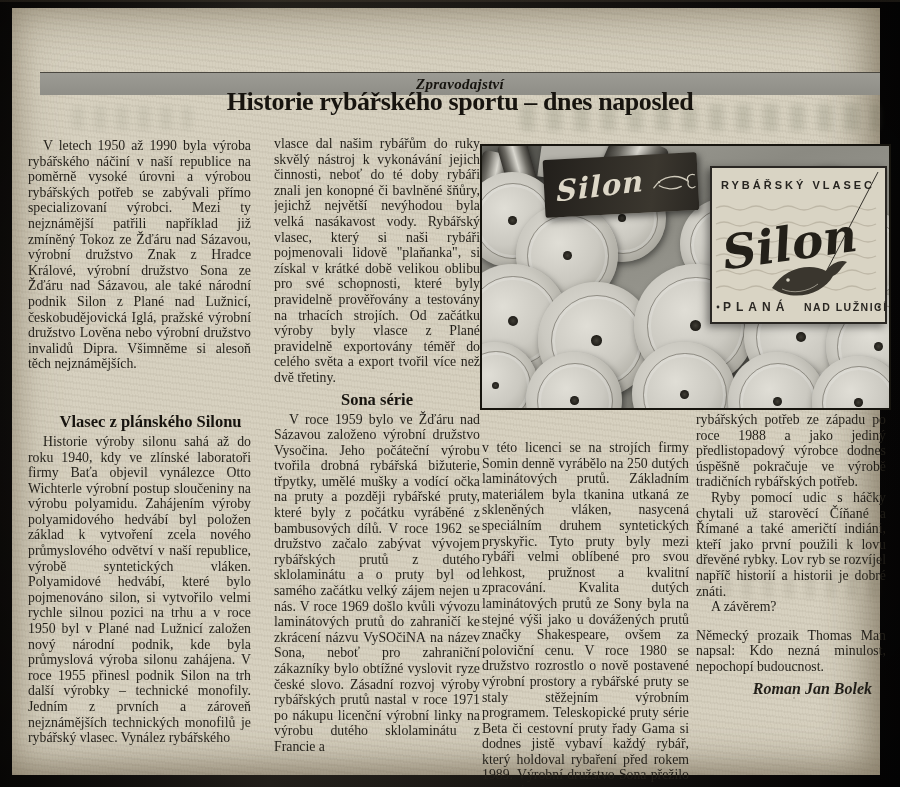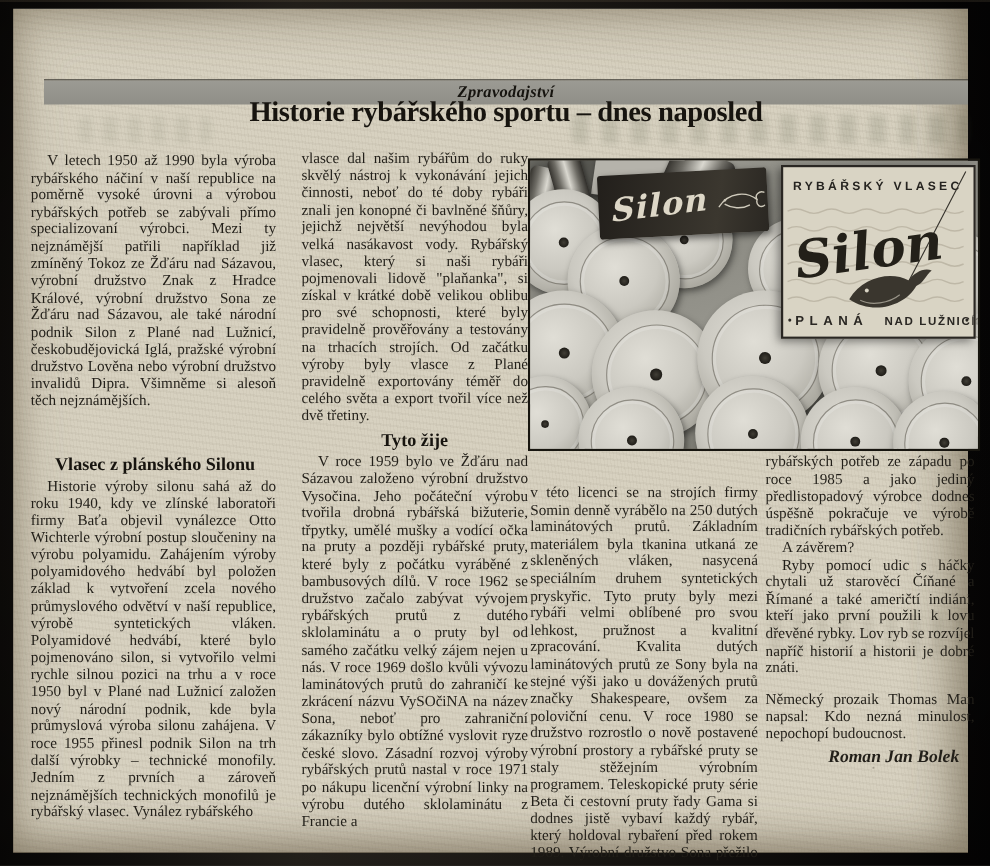--- a/index.html
+++ b/index.html
@@ -66,21 +66,21 @@
   }
   
   .col{
     position:absolute;color:#221f19;
     font-size:13.8px;line-height:15.6px;text-align:justify;overflow:hidden;
   }
   .col p{margin:0;}
   .col p.indent{text-indent:15px;}
   .col .gap{margin-top:13px;}
   .subhead{margin:4px 0 3px 0;font-size:16.5px;font-weight:bold;line-height:19px;color:#17140f;}
-  .subhead.left{padding-left:22px;text-align:left;margin-top:40px;}
+  .subhead.left{padding-left:22px;text-align:center;margin-top:40px;}
   .subhead.center{text-align:center;}
   .closing-line{text-indent:32px;margin-top:14px !important;}
   .author-line{text-align:right;padding-right:14px;font-weight:bold;font-style:italic;margin-top:6px !important;font-size:16px;}
   .col1{left:16px;top:130px;width:223px;height:650px;}
   .col2{left:262px;top:128px;width:206px;height:650px;}
   .col3{left:470px;top:404px;width:207px;height:376px;margin-top:28px;}
   .col4{left:684px;top:404px;width:190px;height:376px;}
   
   .photo{
     position:absolute;left:468px;top:136px;width:407px;height:262px;
@@ -106,21 +106,21 @@
     background:linear-gradient(100deg,#221f1b,#3b372f 70%,#2a2722);
     transform:rotate(-3deg);border-radius:3px;box-shadow:2px 3px 7px rgba(0,0,0,.55);
     display:flex;align-items:center;padding-left:12px;box-sizing:border-box;
   }
   .silon-box .script{
     font-family:"DejaVu Serif",serif;font-style:italic;font-weight:bold;
     font-size:29px;color:#ddd7c7;transform:rotate(-4deg) skewX(-6deg);letter-spacing:1px;
   }
   .silon-box svg{margin-left:6px;}
   .label-card{
-    position:absolute;left:228px;top:4px;width:177px;height:158px;z-index:5;
+    position:absolute;left:228px;top:20px;width:177px;height:158px;z-index:5;
     background:#d9d4c4;border:2px solid #2a2723;box-sizing:border-box;
     box-shadow:-3px 3px 8px rgba(0,0,0,.45);
   }
   .label-card svg{display:block;}
 </style>
 </head>
 <body>
 
 <div class="scan-frame"></div>
 
@@ -137,21 +137,21 @@
   <h1 class="headline">Historie rybářského sportu – dnes naposled</h1>
 
   <div class="col col1">
     <p class="indent">V letech 1950 až 1990 byla výroba rybářského náčiní v naší republice na poměrně vysoké úrovni a výrobou rybářských potřeb se zabývali přímo specializovaní výrobci. Mezi ty nejznámější patřili například již zmíněný Tokoz ze Žďáru nad Sázavou, výrobní družstvo Znak z Hradce Králové, výrobní družstvo Sona ze Žďáru nad Sázavou, ale také národní podnik Silon z Plané nad Lužnicí, českobudějovická Iglá, pražské výrobní družstvo Lověna nebo výrobní družstvo invalidů Dipra. Všimněme si alesoň těch nejznámějších.</p>
     <h2 class="subhead left">Vlasec z plánského Silonu</h2>
     <p class="indent">Historie výroby silonu sahá až do roku 1940, kdy ve zlínské laboratoři firmy Baťa objevil vynálezce Otto Wichterle výrobní postup sloučeniny na výrobu polyamidu. Zahájením výroby polyamidového hedvábí byl položen základ k vytvoření zcela nového průmyslového odvětví v naší republice, výrobě syntetických vláken. Polyamidové hedvábí, které bylo pojmenováno silon, si vytvořilo velmi rychle silnou pozici na trhu a v roce 1950 byl v Plané nad Lužnicí založen nový národní podnik, kde byla průmyslová výroba silonu zahájena. V roce 1955 přinesl podnik Silon na trh další výrobky – technické monofily. Jedním z prvních a zároveň nejznámějších technických monofilů je rybářský vlasec. Vynález rybářského</p>
   </div>
 
   <div class="col col2">
     <p>vlasce dal našim rybářům do ruky skvělý nástroj k vykonávání jejich činnosti, neboť do té doby rybáři znali jen konopné či bavlněné šňůry, jejichž největší nevýhodou byla velká nasákavost vody. Rybářský vlasec, který si naši rybáři pojmenovali lidově "plaňanka", si získal v krátké době velikou oblibu pro své schopnosti, které byly pravidelně prověřovány a testovány na trhacích strojích. Od začátku výroby byly vlasce z Plané pravidelně exportovány téměř do celého světa a export tvořil více než dvě třetiny.</p>
-    <h2 class="subhead center">Tyto žije</h2>
+    <h2 class="subhead center">Sona série</h2>
     <p class="indent">V roce 1959 bylo ve Žďáru nad Sázavou založeno výrobní družstvo Vysočina. Jeho počáteční výrobu tvořila drobná rybářská bižuterie, třpytky, umělé mušky a vodící očka na pruty a později rybářské pruty, které byly z počátku vyráběné z bambusových dílů. V roce 1962 se družstvo začalo zabývat vývojem rybářských prutů z dutého sklolaminátu a o pruty byl od samého začátku velký zájem nejen u nás. V roce 1969 došlo kvůli vývozu laminátových prutů do zahraničí ke zkrácení názvu VySOčiNA na název Sona, neboť pro zahraniční zákazníky bylo obtížné vyslovit ryze české slovo. Zásadní rozvoj výroby rybářských prutů nastal v roce 1971 po nákupu licenční výrobní linky na výrobu dutého sklolaminátu z Francie a</p>
   </div>
 
   <div class="photo">
     <div class="photo-blob blob-a"></div>
     <div class="photo-blob blob-b"></div>
     <div class="pkg-box"></div>
     <div id="spool-layer" style="position:absolute;inset:0;">
         <div class="spool-edge" style="left: -8px; top: 6px; width: 34px; height: 88px; transform: rotate(12deg);"></div>
         <div class="spool-edge" style="left: 24px; top: -6px; width: 30px; height: 74px; transform: rotate(-16deg);"></div>
@@ -254,20 +254,20 @@
         <text x="92" y="143" style="font-family:'Liberation Sans',sans-serif;font-weight:bold;font-size:10.5px;letter-spacing:1.5px;fill:#2a2723;">NAD LUŽNICÍ</text>
       </svg>
     </div>
   </div>
 
   <div class="col col3">
     <p>v této licenci se na strojích firmy Somin denně vyrábělo na 250 dutých laminátových prutů. Základním materiálem byla tkanina utkaná ze skleněných vláken, nasycená speciálním druhem syntetických pryskyřic. Tyto pruty byly mezi rybáři velmi oblíbené pro svou lehkost, pružnost a kvalitní zpracování. Kvalita dutých laminátových prutů ze Sony byla na stejné výši jako u dovážených prutů značky Shakespeare, ovšem za poloviční cenu. V roce 1980 se družstvo rozrostlo o nově postavené výrobní prostory a rybářské pruty se staly stěžejním výrobním programem. Teleskopické pruty série Beta či cestovní pruty řady Gama si dodnes jistě vybaví každý rybář, který holdoval rybaření před rokem 1989. Výrobní družstvo Sona přežilo expanzi</p>
   </div>
 
   <div class="col col4">
-    <p>rybářských potřeb ze západu po roce 1985 a jako jediný předlistopadový výrobce dodnes úspěšně pokračuje ve výrobě tradičních rybářských potřeb.</p>
+    <p>rybářských potřeb ze západu po roce 1988 a jako jediný předlistopadový výrobce dodnes úspěšně pokračuje ve výrobě tradičních rybářských potřeb.</p>
+    <p class="indent">Ryby pomocí udic s háčky chytali už starověcí Číňané a Římané a také američtí indiáni, kteří jako první použili k lovu dřevěné rybky. Lov ryb se rozvíjel napříč historií a historii je dobré znáti.</p>
     <p class="indent">A závěrem?</p>
-    <p class="indent">Ryby pomocí udic s háčky chytali už starověcí Číňané a Římané a také američtí indiáni, kteří jako první použili k lovu dřevěné rybky. Lov ryb se rozvíjel napříč historií a historii je dobré znáti.</p>
     <p class="gap">Německý prozaik Thomas Man napsal: Kdo nezná minulost, nepochopí budoucnost.</p>
     <p class="author-line">Roman Jan Bolek</p>
   </div>
 
 </div>
 
 </body></html>

